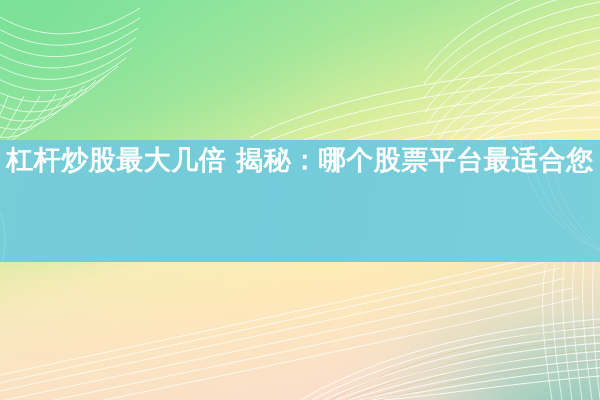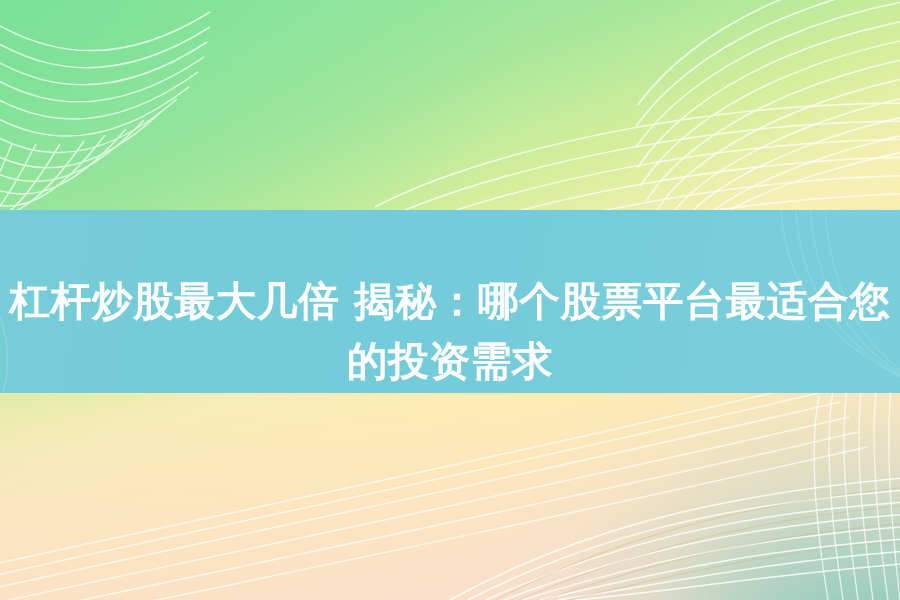--- a/index.html
+++ b/index.html
@@ -103,21 +103,21 @@
 
   .headline {
     position: absolute;
     left: 0;
     top: 0;
     width: 600px;
     height: 122px;
     display: flex;
     flex-direction: column;
     align-items: center;
-    justify-content: flex-end;
+    justify-content: space-between;
     gap: 0;
   }
   .headline .line {
     color: #ffffff;
     font-size: 27px;
     font-weight: bold;
     line-height: 40px;
     letter-spacing: 0.5px;
     white-space: nowrap;
     text-align: center;
@@ -242,17 +242,16 @@
           <path d="M 620 120 C 560 96, 520 58, 520 -14"></path>
           <path d="M 628 124 C 568 100, 530 60, 530 -14"></path>
           <path d="M 636 128 C 576 104, 540 62, 540 -14"></path>
           <path d="M 644 132 C 584 108, 550 64, 550 -14"></path>
         </g>
       </svg>
     </div>
 
     <div class="headline">
       <div class="line line-1">杠杆炒股最大几倍 揭秘：哪个股票平台最适合您</div>
-      <div class="line line-2">的投资需求</div>
     </div>
   </div>
 
 </div>
 
 </body></html>

